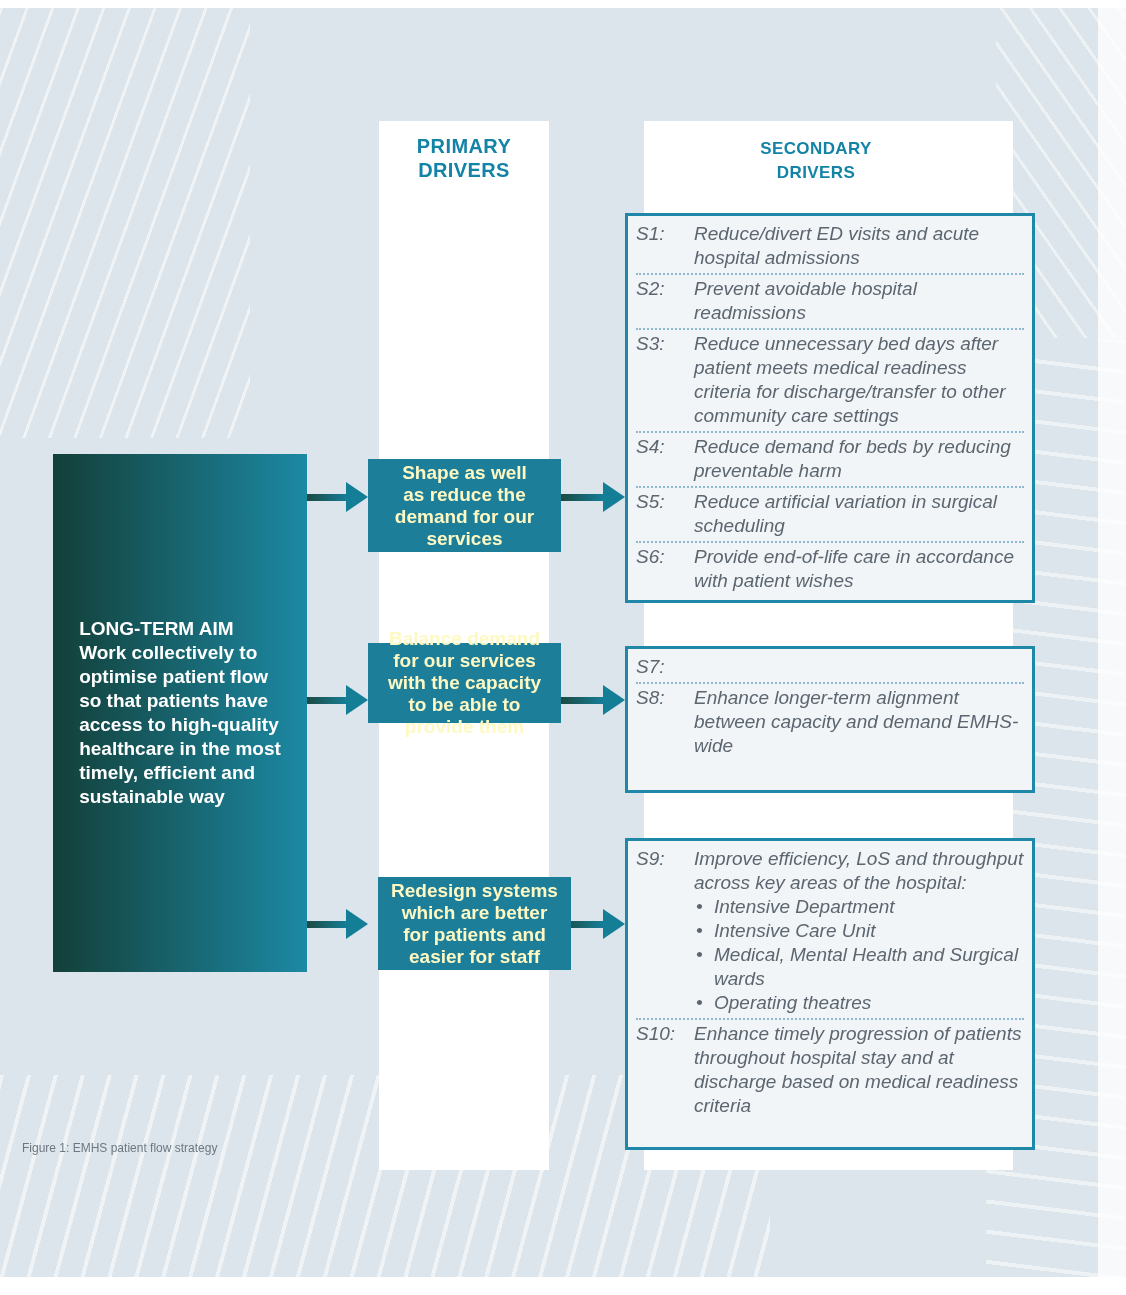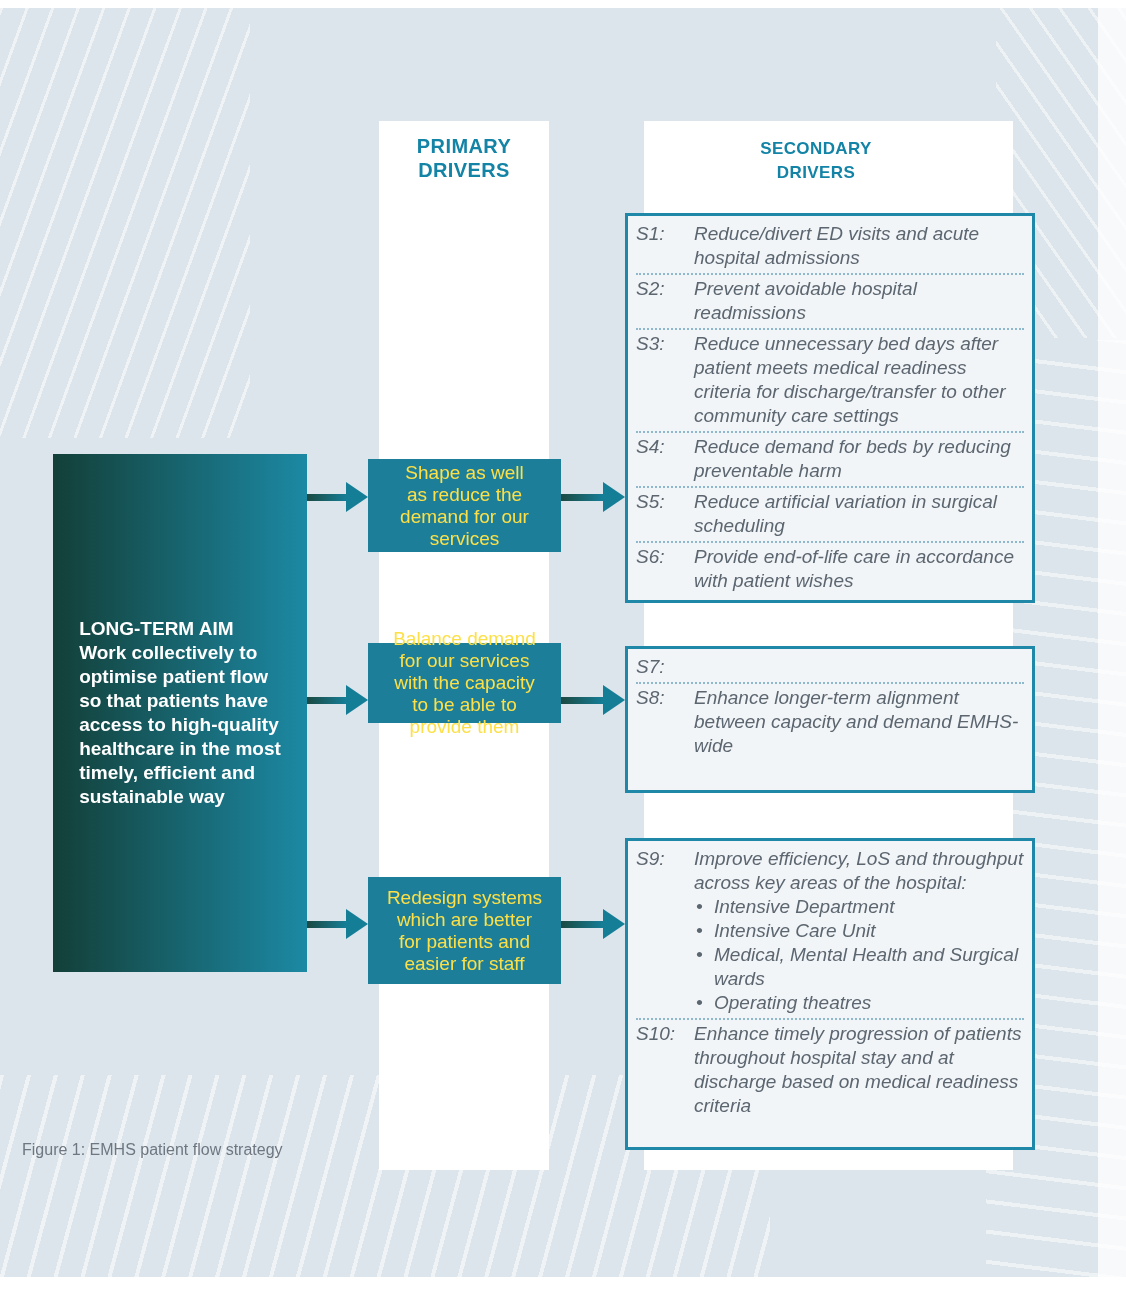--- a/index.html
+++ b/index.html
@@ -29,47 +29,47 @@
   .col-header.primary{left:379px;width:170px;}
   .col-header.secondary{left:644px;width:344px;font-variant:small-caps;text-transform:lowercase;font-size:24px;}
   
   .aim-box{position:absolute;left:53px;top:454px;width:254px;height:518px;
     background:linear-gradient(90deg,#133f38 0%, #1c89a4 100%);
     color:#ffffff;display:flex;align-items:center;justify-content:center;text-align:left;}
   .aim-inner{font-size:19px;font-weight:bold;line-height:24px;padding:0 6px;}
   .aim-title{display:block;}
   .aim-body{display:block;white-space:pre-line;}
   
-  .pbox{position:absolute;left:368px;width:193px;background:#1c7e99;color:#fde047;
+  .pbox{position:absolute;left:368px;width:193px;background:#1c7e99;color:#fef9c3;
     display:flex;align-items:center;justify-content:center;text-align:center;
-    font-size:19px;font-weight:normal;line-height:22px;white-space:pre-line;}
+    font-size:19px;font-weight:bold;line-height:22px;white-space:pre-line;}
   .pbox1{top:459px;height:93px;}
   .pbox2{top:643px;height:80px;}
-  .pbox3{top:877px;height:107px;}
+  .pbox3{top:877px;height:93px;margin-left:10px;}
   
   .arrow{position:absolute;display:flex;align-items:center;height:30px;}
   .arrow-line{height:7px;background:linear-gradient(90deg,#1b4a42,#157e97);flex:1;}
   .arrow-head{width:0;height:0;border-top:15px solid transparent;border-bottom:15px solid transparent;
     border-left:22px solid #157e97;}
   
   .sbox{position:absolute;left:625px;width:410px;background:#f2f5f7;border:3px solid #1f87a8;
     box-sizing:border-box;padding:4px 8px 4px 8px;color:#5c6670;font-size:19px;line-height:24px;}
   .sbox1{top:213px;min-height:355px;}
   .sbox2{top:628px;min-height:147px;margin-top:18px;}
   .sbox3{top:838px;min-height:312px;}
   .srow{display:flex;align-items:flex-start;padding:2px 0 3px 0;font-style:italic;}
   .srow + .srow{border-top:2px dotted #8db8cd;}
   .sid{width:58px;flex:0 0 58px;}
   .stext{flex:1;}
   .sbullets{margin-top:0;}
   .sbullet{display:flex;}
   .sbullet .dot{width:18px;flex:0 0 18px;text-align:left;padding-left:2px;}
   .sbullet .dot::before{content:"\2022";}
   
-  .caption{position:absolute;left:22px;top:1141px;font-size:16px;color:#6e7781;}
+  .caption{position:absolute;left:22px;top:1141px;font-size:12px;color:#6e7781;}
 </style>
 </head>
 <body>
 
 <div class="screen">
   <div class="bg-panel"></div>
   <div class="pat pat-tl"></div>
   <div class="pat pat-bl"></div>
   <div class="right-strip"></div>
   <div class="pat pat-tr"></div>

